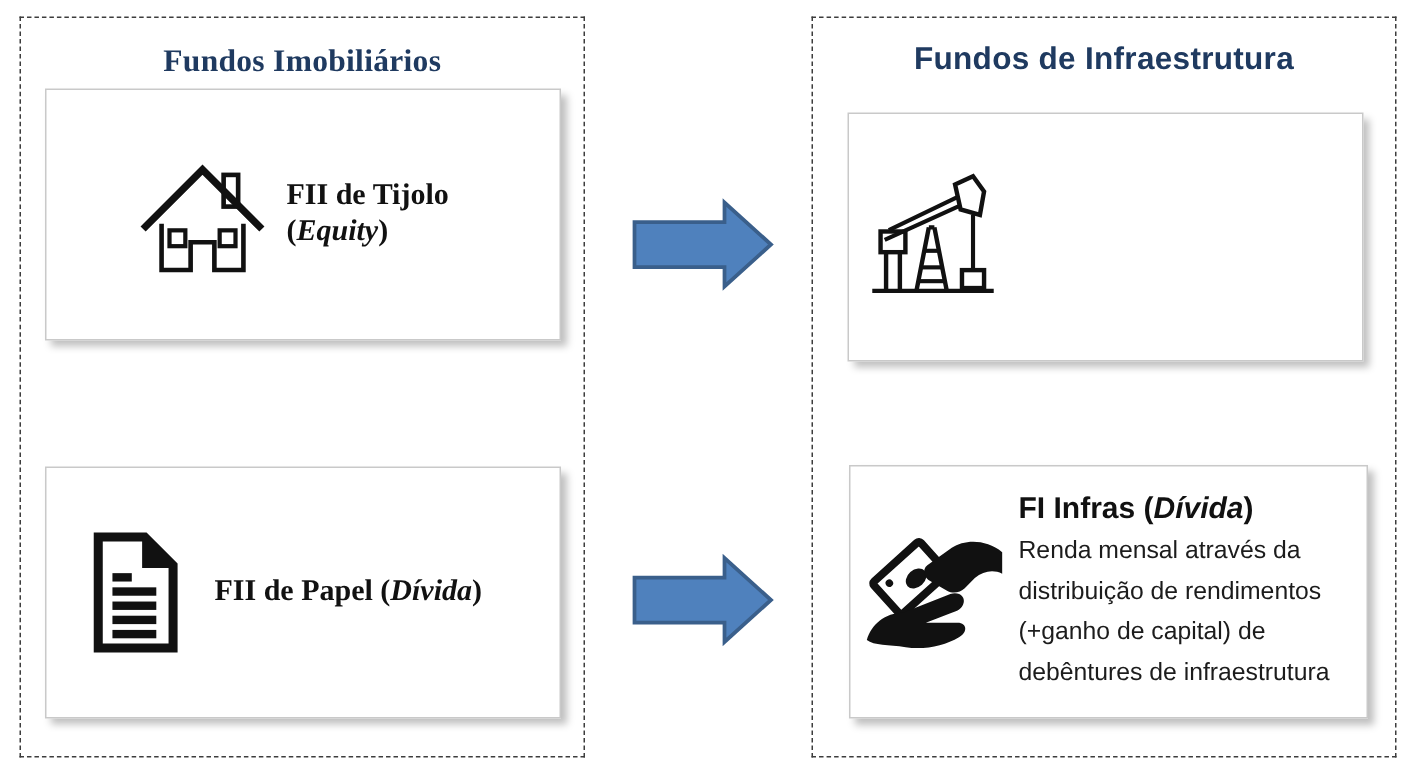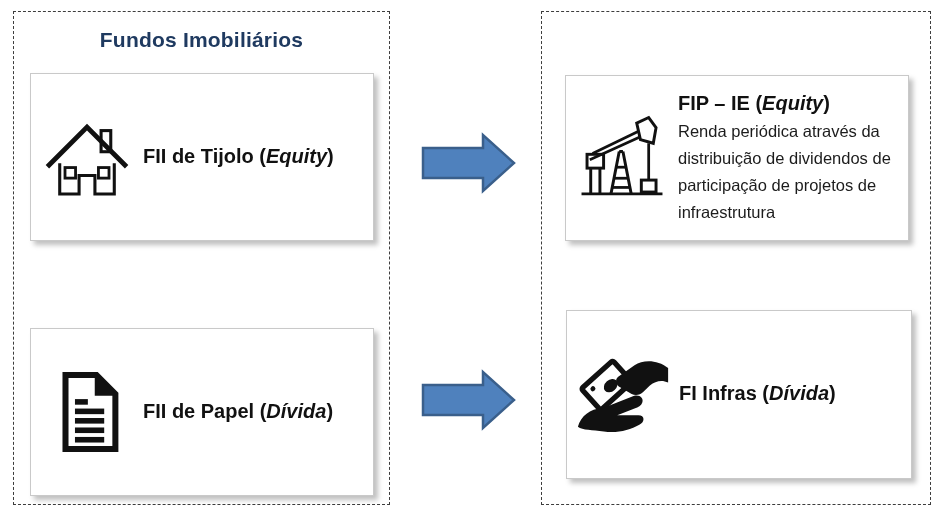--- a/index.html
+++ b/index.html
@@ -4,33 +4,33 @@
 <style>
   html,body{margin:0;padding:0;}
   body{
     width:938px;height:520px;position:relative;background:#ffffff;
     font-family:"Liberation Sans","DejaVu Sans",sans-serif;overflow:hidden;
   }
   .panel{
     position:absolute;top:11px;height:494px;background:#ffffff;
     border:1.6px dashed #3d3d3d;box-sizing:border-box;
   }
-  .panel-left{left:13px;width:377px;}
+  .panel-left{left:13px;width:377px;font-family:Liberation Serif, serif;}
   .panel-right{left:541px;width:390px;}
   .panel-title{
     margin:16px 8px 0 8px;text-align:center;
     font-size:21px;font-weight:bold;color:#1f3a60;letter-spacing:.2px;
   }
   .card{
     position:absolute;background:#ffffff;border:1px solid #c9c9c9;
     box-shadow:4px 4px 5px rgba(0,0,0,0.25);
     display:flex;align-items:center;box-sizing:border-box;
   }
-  .card-l1{left:16px;top:61px;width:344px;height:168px;}
-  .card-l2{left:16px;top:299px;width:344px;height:168px;margin-top:17px;}
+  .card-l1{left:16px;top:47px;width:344px;height:168px;padding-left:48px;}
+  .card-l2{left:16px;top:299px;width:344px;height:168px;}
   .card-r1{left:23px;top:63px;width:344px;height:166px;}
   .card-r2{left:24px;top:298px;width:346px;height:169px;}
   .icon-col{width:112px;min-width:112px;display:flex;align-items:center;justify-content:center;}
   .text-col{flex:1;padding-right:6px;}
   .card-title{
     margin:0 0 3px 0;font-size:20px;font-weight:bold;color:#111111;line-height:24px;
   }
   .card-title .it{font-style:italic;}
   .card-body{
     margin:0;font-size:16.5px;line-height:27px;color:#1c1c1c;max-width:236px;
@@ -84,53 +84,51 @@
     <polygon points="2,16 62,16 62,3 93,31 62,59 62,46 2,46" fill="#4f81bd" stroke="#3a5f8b" stroke-width="2.5" stroke-linejoin="miter"></polygon>
   </svg>
 </div>
 <div class="arrow arrow-bottom">
   <svg width="96" height="62" viewBox="0 0 96 62">
     <polygon points="2,16 62,16 62,3 93,31 62,59 62,46 2,46" fill="#4f81bd" stroke="#3a5f8b" stroke-width="2.5" stroke-linejoin="miter"></polygon>
   </svg>
 </div>
 
 <div class="panel panel-right">
+  <div class="panel-title">Fundos de Infraestrutura</div>
 
   <div class="card card-r1">
     <div class="icon-col">
       <svg width="92" height="92" viewBox="0 0 100 100">
         <line x1="6" y1="89" x2="94" y2="89" stroke="#111111" stroke-width="3"></line>
         <rect x="12" y="46" width="18" height="15" fill="none" stroke="#111111" stroke-width="3.2"></rect>
         <line x1="16" y1="61" x2="16" y2="89" stroke="#111111" stroke-width="3.2"></line>
         <line x1="26" y1="61" x2="26" y2="89" stroke="#111111" stroke-width="3.2"></line>
         <path d="M38,89 L47,43 M60,89 L51,43 M47,43 L51,43" fill="none" stroke="#111111" stroke-width="3.2"></path>
         <line x1="44" y1="60" x2="54.5" y2="60" stroke="#111111" stroke-width="3"></line>
         <line x1="41.5" y1="72" x2="56.5" y2="72" stroke="#111111" stroke-width="3"></line>
         <line x1="39.5" y1="82" x2="58.5" y2="82" stroke="#111111" stroke-width="3"></line>
         <path d="M15,52 L70,27 M18,45 L68,21" fill="none" stroke="#111111" stroke-width="3"></path>
         <path d="M66,12 L79,6 L87,17 L84,34 L70,30 Z" fill="none" stroke="#111111" stroke-width="3.2" stroke-linejoin="miter"></path>
         <line x1="79" y1="34" x2="79" y2="74" stroke="#111111" stroke-width="3"></line>
         <rect x="71" y="74" width="16" height="13" fill="none" stroke="#111111" stroke-width="3.2"></rect>
       </svg>
     </div>
-    <div class="text-col">
-      <h3 class="card-title"><span>FIP – IE (</span><span class="it">Equity</span><span>)</span></h3>
-      <p class="card-body">Renda periódica através da distribuição de dividendos de participação de projetos de infraestrutura</p>
-    </div>
   </div>
 
   <div class="card card-r2">
     <div class="icon-col">
       <svg width="96" height="96" viewBox="0 0 100 100">
         <g transform="translate(33,40) rotate(-42)">
           <rect x="-22" y="-15" width="44" height="30" rx="2" fill="#ffffff" stroke="#111111" stroke-width="5.5"></rect>
           <ellipse cx="3" cy="3" rx="8" ry="6" fill="#111111"></ellipse>
           <circle cx="-13" cy="-7" r="2.6" fill="#111111"></circle>
         </g>
         <path d="M97,22 C86,13 71,13 62,19 L45,31 C41,34 43,40 47,42 L59,49 C63,51 68,50 71,47 L78,40 C84,35 91,34 97,37 Z" fill="#111111"></path>
         <path d="M3,83 C6,72 16,64 28,64 L61,51 C67,49 72,53 70,58 C69,61 66,63 62,64 L44,71 L66,71 C73,71 73,78 67,81 C57,87 43,90 30,88 C18,86 8,87 3,83 Z" fill="#111111"></path>
       </svg>
     </div>
     <div class="text-col">
       <h3 class="card-title"><span>FI Infras (</span><span class="it">Dívida</span><span>)</span></h3>
+      <p class="card-body">Renda mensal através da distribuição de rendimentos (+ganho de capital) de debêntures de infraestrutura</p>
     </div>
   </div>
 </div>
 
 </body></html>

